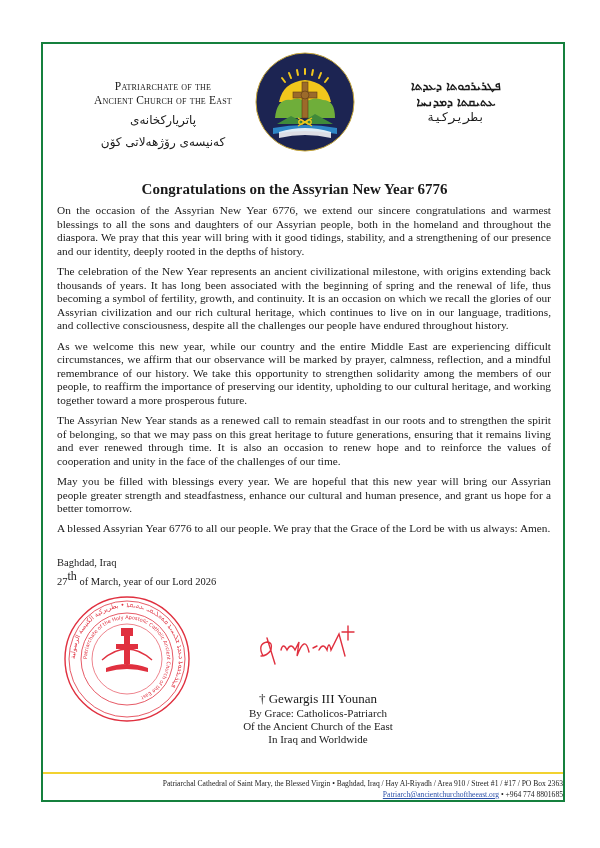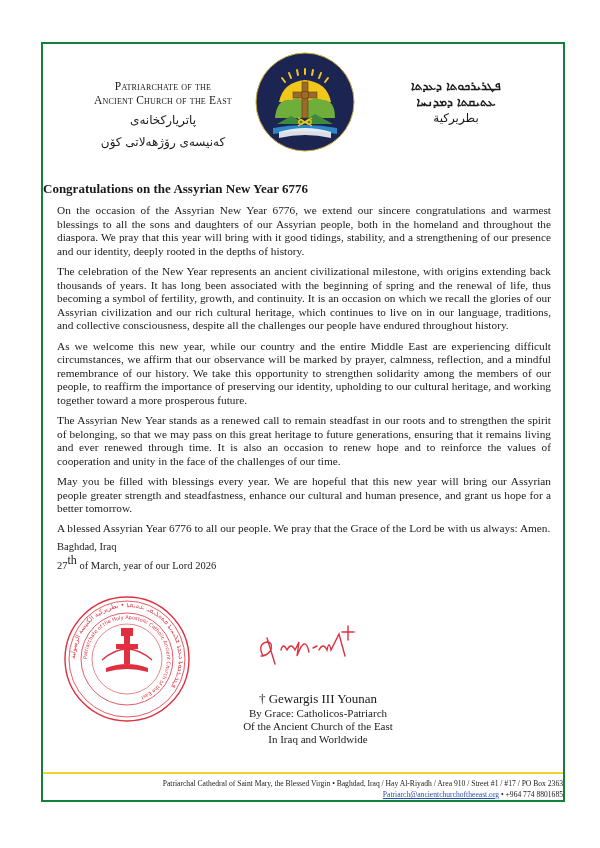--- a/index.html
+++ b/index.html
@@ -17,36 +17,36 @@
   
   .hdr-left {
     position: absolute; left: 30px; top: 35px; width: 180px; text-align: center;
   }
   .hdr-left .en { font-size: 11.5px; line-height: 14px; font-variant: small-caps; letter-spacing: 0.2px; }
   .hdr-left .ku { font-family: "DejaVu Sans", sans-serif; font-size: 12px; line-height: 17px; margin-top: 5px; direction: rtl; }
   .hdr-right {
     position: absolute; left: 328px; top: 34px; width: 170px; text-align: center;
   }
   .hdr-right .sy { font-family: "DejaVu Sans", sans-serif; font-size: 12px; line-height: 16px; font-weight: bold; letter-spacing: 1px; }
-  .hdr-right .ar { font-family: Liberation Serif, serif; font-size: 12px; line-height: 16px; direction: rtl; }
+  .hdr-right .ar { font-family: Liberation Mono, monospace; font-size: 12px; line-height: 16px; direction: rtl; }
   .logo {
     position: absolute; left: 212px; top: 8px; width: 100px; height: 100px;
   }
   
   .title {
-    position: absolute; left: 0; right: 17px; top: 137px; text-align: left;
-    font-weight: bold; font-size: 13px;
+    position: absolute; left: 0; right: 17px; top: 137px; text-align: center;
+    font-weight: bold; font-size: 15px;
   }
   .content {
     position: absolute; left: 14px; right: 12px; top: 160px;
     font-size: 11.3px; line-height: 13.6px; text-align: justify;
   }
   .content p { margin: 0 0 6.6px 0; }
   .place {
-    position: absolute; left: 14px; top: 497px; font-size: 10.5px; line-height: 12.5px;
+    position: absolute; left: 14px; top: 513px; font-size: 10.5px; line-height: 12.5px;
   }
   .place sup { font-size: 12px; }
   .seal { position: absolute; left: 19px; top: 550px; width: 130px; height: 130px; }
   .signature { position: absolute; left: 210px; top: 572px; width: 110px; height: 50px; }
   .signer { position: absolute; left: 175px; top: 647px; width: 200px; text-align: center; }
   .signer .name { font-size: 13px; line-height: 16px; }
   .signer .line { font-size: 11px; line-height: 13px; }
   
   .footer {
     position: absolute; left: 0; right: 0; top: 734px; text-align: right;

